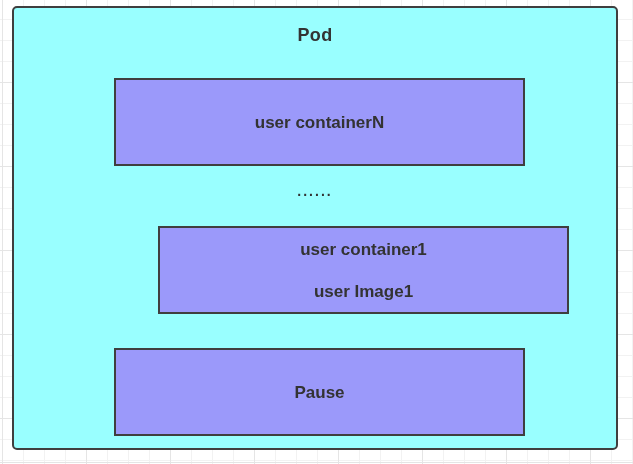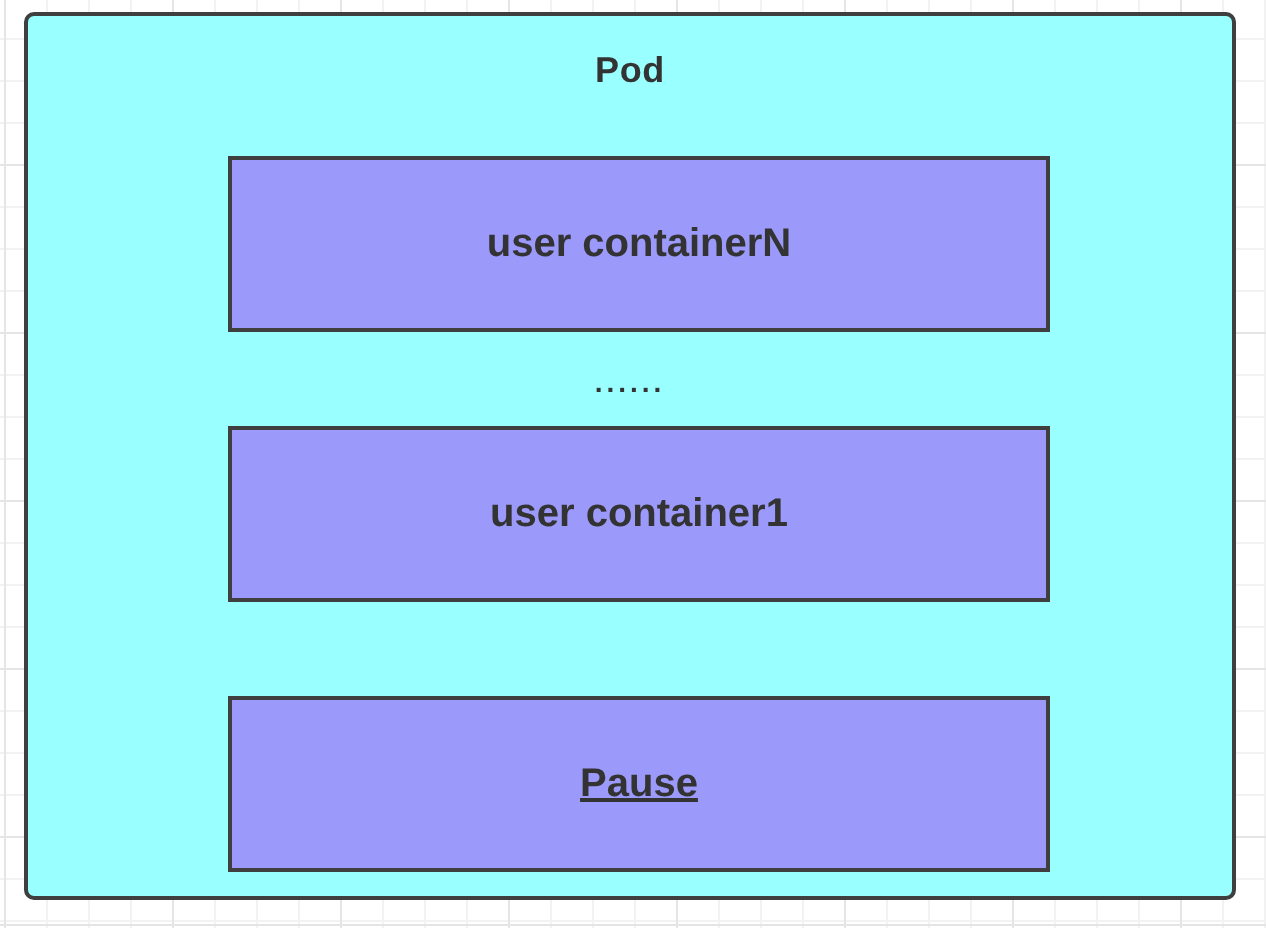--- a/index.html
+++ b/index.html
@@ -51,26 +51,26 @@
     width:411px;height:88px;
     background:var(--container-fill);
     border:2px solid var(--border);
     display:flex;
     flex-direction:column;
     justify-content:space-around;
     align-items:center;
     text-align:center;
   }
   .container-box .line{
-    font-size:20px;
+    font-size:17px;
     line-height:1;
   }
   .box-top{top:70px;}
-  .box-mid{top:205px;height:88px;}
-  .box-bottom{top:340px;height:88px;text-decoration:underline;}
+  .box-mid{top:218px;height:88px;margin-left:44px;}
+  .box-bottom{top:340px;height:88px;}
   .ellipsis{
     position:absolute;
     left:0;top:170px;
     width:100%;height:26px;
     display:flex;
     align-items:center;
     justify-content:center;
     font-size:14px;
     letter-spacing:2px;
   }
@@ -84,20 +84,21 @@
     <div class="pod-title">Pod</div>
 
     <div class="container-box box-top">
       <div class="line">user containerN</div>
     </div>
 
     <div class="ellipsis">......</div>
 
     <div class="container-box box-mid">
       <div class="line">user container1</div>
+      <div class="line">user Image1</div>
     </div>
 
     <div class="container-box box-bottom">
       <div class="line">Pause</div>
     </div>
 
   </div>
 </div>
 
 </body></html>

